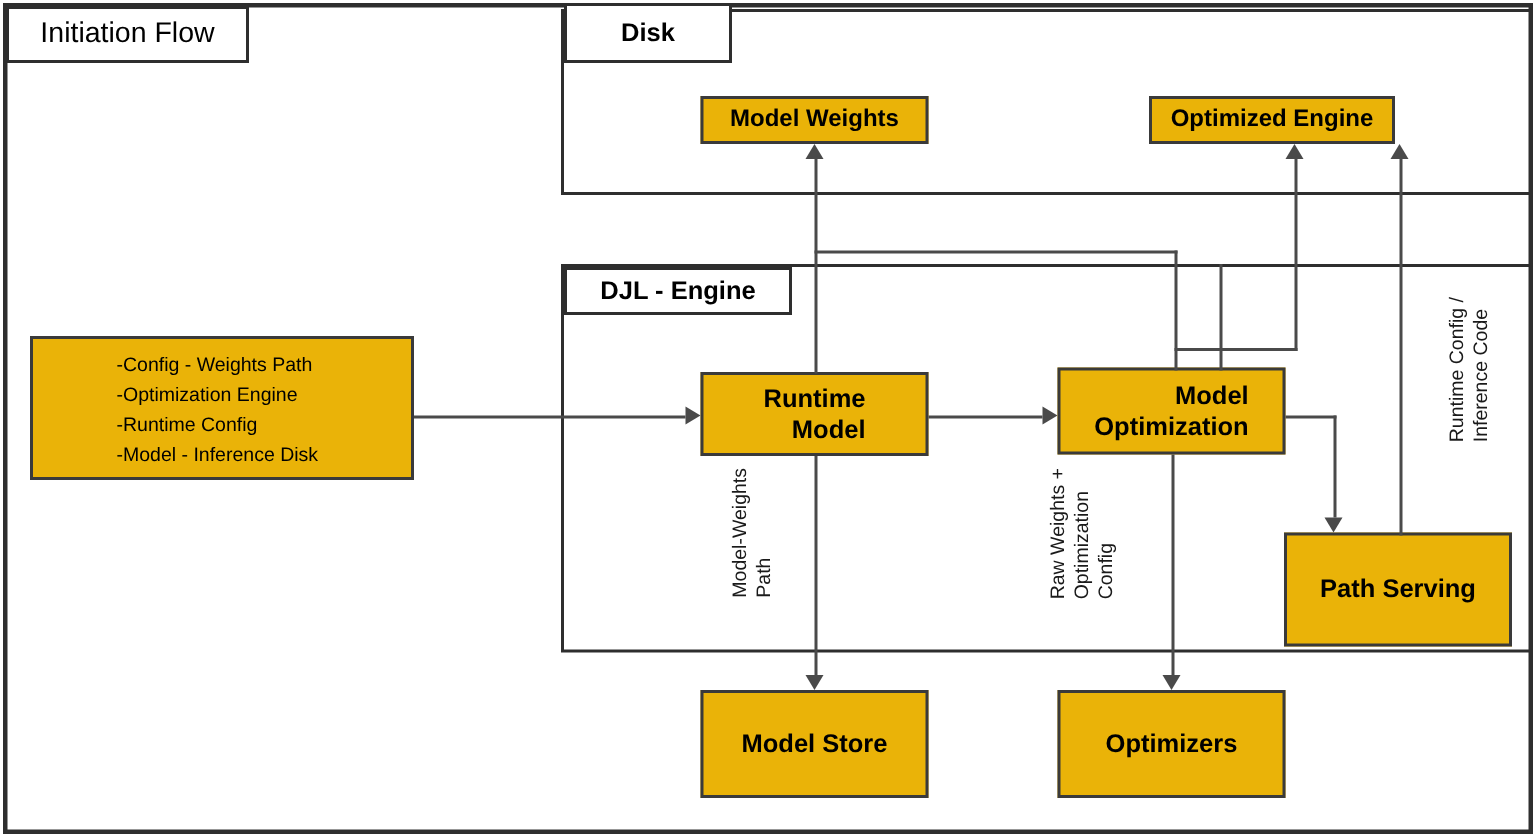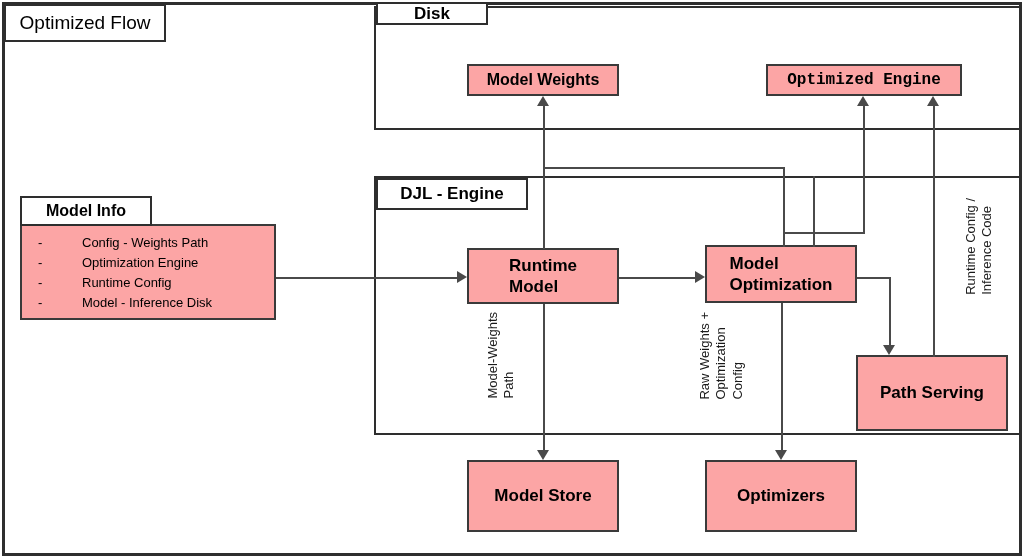--- a/index.html
+++ b/index.html
@@ -11,26 +11,26 @@
     position:relative;
     width:1024px;
     height:558px;
     background:#ffffff;
     overflow:hidden;
   }
   
   .box{
     position:absolute;
     box-sizing:border-box;
-    background:#fca5a5;
+    background:#eab308;
     border:2px solid #3a3a3a;
     display:flex;
     align-items:center;
     justify-content:center;
-    text-align:left;
+    text-align:right;
     color:#000000;
   }
   .frame{
     position:absolute;
     box-sizing:border-box;
     background:transparent;
     border:2px solid #2e2e2e;
   }
   .tab{
     position:absolute;
@@ -80,23 +80,23 @@
     border-left:10px solid #4a4a4a;
   }
   
   #outer-frame{left:2px;top:2px;width:1020px;height:554px;border-width:3px;z-index:1;}
 
   #initiation-tab{left:4px;top:4px;width:162px;height:38px;
       font-weight:normal;font-size:19px;border-width:2px;}
 
   
   #disk-frame{left:374px;top:6px;width:648px;height:124px;z-index:1;}
-  #disk-tab{left:376px;top:2px;width:112px;height:23px;font-size:17px;}
+  #disk-tab{left:376px;top:2px;width:112px;height:40px;font-size:17px;}
   #model-weights-box{left:467px;top:64px;width:152px;height:32px;font-size:16px;}
-  #optimized-engine-box{left:766px;top:64px;width:196px;height:32px;font-size:16px;font-family:Liberation Mono, monospace;}
+  #optimized-engine-box{left:766px;top:64px;width:164px;height:32px;font-size:16px;}
 
   
   #djl-frame{left:374px;top:176px;width:648px;height:259px;z-index:1;}
   #djl-tab{left:376px;top:178px;width:152px;height:32px;font-size:17px;}
 
   #download-model-box{left:467px;top:248px;width:152px;height:56px;font-size:17px;line-height:1.25;}
   #model-optimization-box{left:705px;top:245px;width:152px;height:58px;font-size:17px;line-height:1.25;}
   #model-serving-box{left:856px;top:355px;width:152px;height:76px;font-size:17px;}
 
   
@@ -136,21 +136,21 @@
   #lbl-runtime-config{left:963px;top:198px;}
 </style>
 </head>
 <body>
 
 <div id="canvas">
 
   <div class="frame" id="outer-frame"></div>
 
   <div class="tab" id="initiation-tab">
-    <span>Optimized Flow</span>
+    <span>Initiation Flow</span>
   </div>
 
   <div class="frame" id="disk-frame"></div>
   <div class="tab" id="disk-tab">
     <span>Disk</span>
   </div>
 
   <div class="box bold" id="model-weights-box">
     <span>Model Weights</span>
   </div>
@@ -175,23 +175,20 @@
     <span>
       <span>Model</span><br>
       <span>Optimization</span>
     </span>
   </div>
 
   <div class="box bold" id="model-serving-box">
     <span>Path Serving</span>
   </div>
 
-  <div class="tab" id="model-info-tab">
-    <span>Model Info</span>
-  </div>
   <div class="box" id="model-info-body">
     <ul>
       <li>
         <span class="dash">-</span>
         <span>Config - Weights Path</span>
       </li>
       <li>
         <span class="dash">-</span>
         <span>Optimization Engine</span>
       </li>

